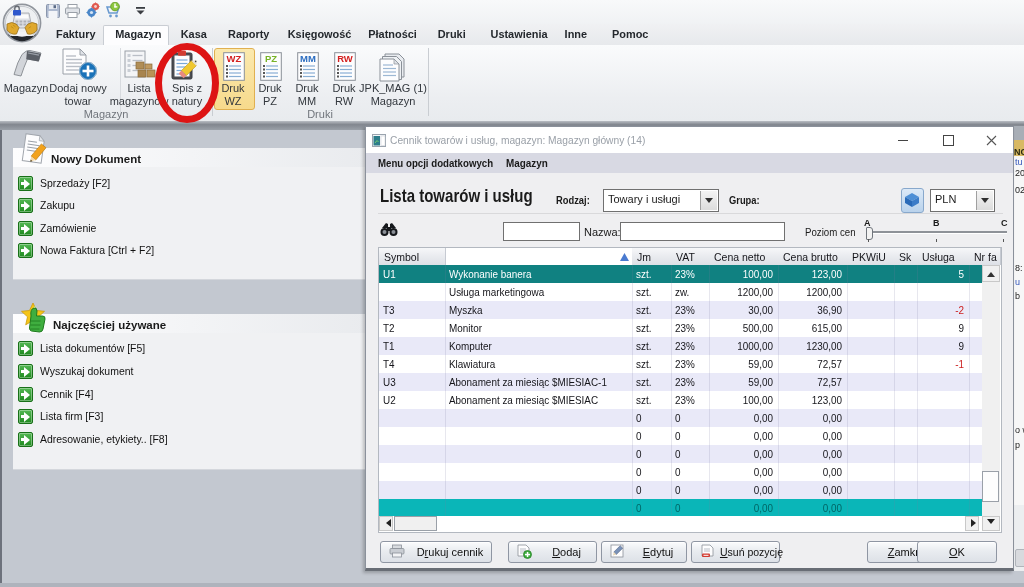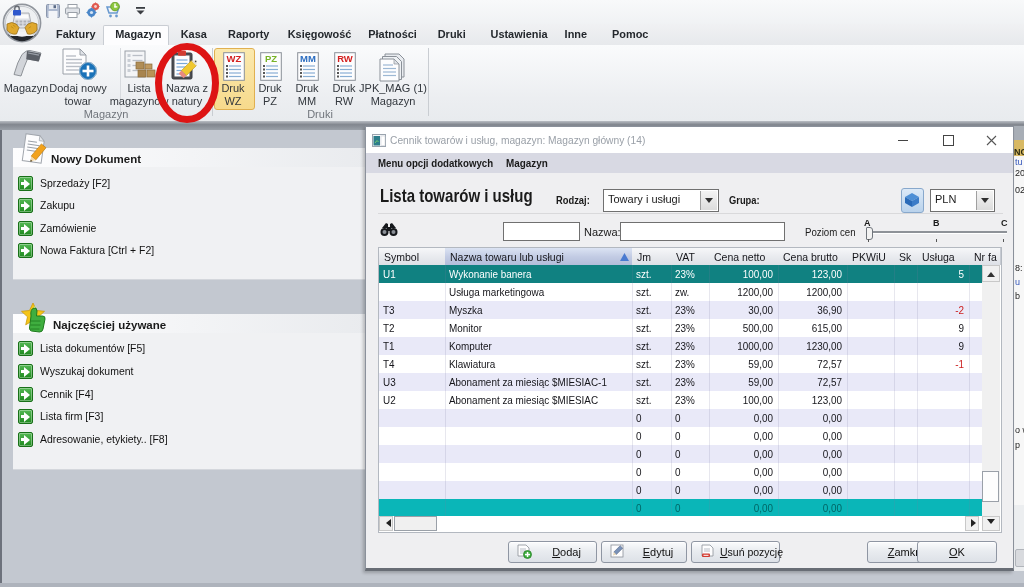--- a/index.html
+++ b/index.html
@@ -52,21 +52,21 @@
   <div class="abs" style="left:212px;top:48px;width:1px;height:68px;background:#c9cdd2;"></div>
   <div class="abs" style="left:428px;top:48px;width:1px;height:68px;background:#c9cdd2;"></div>
   <div class="riblbl" style="left:106px;top:108px;color:#70757c;">Magazyn</div>
   <div class="riblbl" style="left:320px;top:108px;color:#70757c;">Druki</div>
 
   <div class="riblbl" style="left:26px;top:82px;">Magazyn</div>
   <div class="riblbl" style="left:78px;top:82px;">Dodaj nowy</div>
   <div class="riblbl" style="left:78px;top:95px;">towar</div>
   <div class="riblbl" style="left:139px;top:82px;">Lista</div>
   <div class="riblbl" style="left:139px;top:95px;">magazynów</div>
-  <div class="riblbl" style="left:187px;top:82px;">Nazwa z</div>
+  <div class="riblbl" style="left:187px;top:82px;">Spis z</div>
   <div class="riblbl" style="left:187px;top:95px;">natury</div>
 
   <div class="abs" style="left:214px;top:48px;width:39px;height:60px;background:linear-gradient(#fbe9ae,#f7da8c);border:1px solid #e0b050;border-radius:3px;"></div>
   <div class="riblbl" style="left:233px;top:82px;">Druk</div>
   <div class="riblbl" style="left:233px;top:95px;">WZ</div>
   <div class="riblbl" style="left:270px;top:82px;">Druk</div>
   <div class="riblbl" style="left:270px;top:95px;">PZ</div>
   <div class="riblbl" style="left:307px;top:82px;">Druk</div>
   <div class="riblbl" style="left:307px;top:95px;">MM</div>
   <div class="riblbl" style="left:344px;top:82px;">Druk</div>
@@ -419,23 +419,20 @@
     <div class="abs" style="left:868px;top:239px;width:1px;height:3px;background:#555;"></div>
   <div class="abs" style="left:936px;top:239px;width:1px;height:3px;background:#555;"></div>
   <div class="abs" style="left:1003px;top:239px;width:1px;height:3px;background:#555;"></div>
 
   <div class="abs" style="left:378px;top:247px;width:622px;height:284px;background:#fff;border:1px solid #b3b8c0;"></div>
 
   <div class="abs" style="left:379px;top:248px;width:621px;height:17px;">
     <div class="hcell" style="left:0;width:66px;">
         <span>Symbol</span>
       </div>
-    <div class="hcell" style="left:66px;width:187px;background:linear-gradient(#dbe3f3,#c3cce4 50%,#b2bdda);">
-        <span>Nazwa towaru lub usługi</span>
-      </div>
     <div class="hcell" style="left:253px;width:39px;">
         <span>Jm</span>
       </div>
     <div class="hcell" style="left:292px;width:38px;">
         <span>VAT</span>
       </div>
     <div class="hcell" style="left:330px;width:69px;">
         <span>Cena netto</span>
       </div>
     <div class="hcell" style="left:399px;width:69px;">
@@ -698,20 +695,28 @@
 
   <div class="abs" style="left:379px;top:516px;width:603px;height:15px;background:#fff;"></div>
   <div class="abs" style="left:379px;top:516px;width:14px;height:15px;background:#f0f0f0;border:1px solid #c8c8c8;box-sizing:border-box;"></div>
   <div class="abs" style="left:382px;top:519px;width:0;height:0;border:4px solid transparent;border-right:5px solid #222;"></div>
   <div class="abs" style="left:394px;top:516px;width:43px;height:15px;background:#f0f0f0;border:1px solid #9aa0a8;box-sizing:border-box;"></div>
   <div class="abs" style="left:965px;top:516px;width:14px;height:15px;background:#f0f0f0;border:1px solid #c8c8c8;box-sizing:border-box;"></div>
   <div class="abs" style="left:971px;top:519px;width:0;height:0;border:4px solid transparent;border-left:5px solid #222;"></div>
   <div class="abs" style="left:982px;top:516px;width:18px;height:15px;background:#f0f0f0;border:1px solid #c8c8c8;box-sizing:border-box;"></div>
   <div class="abs" style="left:987px;top:519px;width:0;height:0;border:4px solid transparent;border-top:5px solid #222;"></div>
 
+  <div class="btn" style="left:380px;top:541px;width:110px;">
+      <span class="t" style="padding-left:14px;">D<u>r</u>ukuj cennik</span>
+    <svg class="ti" width="16" height="14" viewBox="0 0 16 14">
+        <rect x="3.5" y="1" width="9" height="3.5" fill="#d8dbdf" stroke="#8a9098" stroke-width="0.8"></rect>
+        <rect x="1" y="4.5" width="14" height="5.5" rx="1" fill="#c9cdd3" stroke="#8a9098" stroke-width="0.8"></rect>
+        <rect x="3.5" y="9" width="9" height="4" fill="#f2f3f5" stroke="#8a9098" stroke-width="0.8"></rect>
+      </svg>
+    </div>
   <div class="btn" style="left:508px;top:541px;width:87px;">
       <span class="t" style="padding-left:14px;"><u>D</u>odaj</span>
     <svg class="ti" width="15" height="15" viewBox="0 0 15 15">
         <path d="M1 1 h8 l3 3 v8 h-11 z" fill="#fdfdfe" stroke="#8a9098" stroke-width="0.8"></path>
         <g stroke="#b9bec6">
           <path d="M3 5 h6"></path>
           <path d="M3 7 h6"></path>
           <path d="M3 9 h6"></path>
         </g>
         <circle cx="10.5" cy="10.5" r="4" fill="#3fae3f" stroke="#1e7a1e" stroke-width="0.7"></circle>

